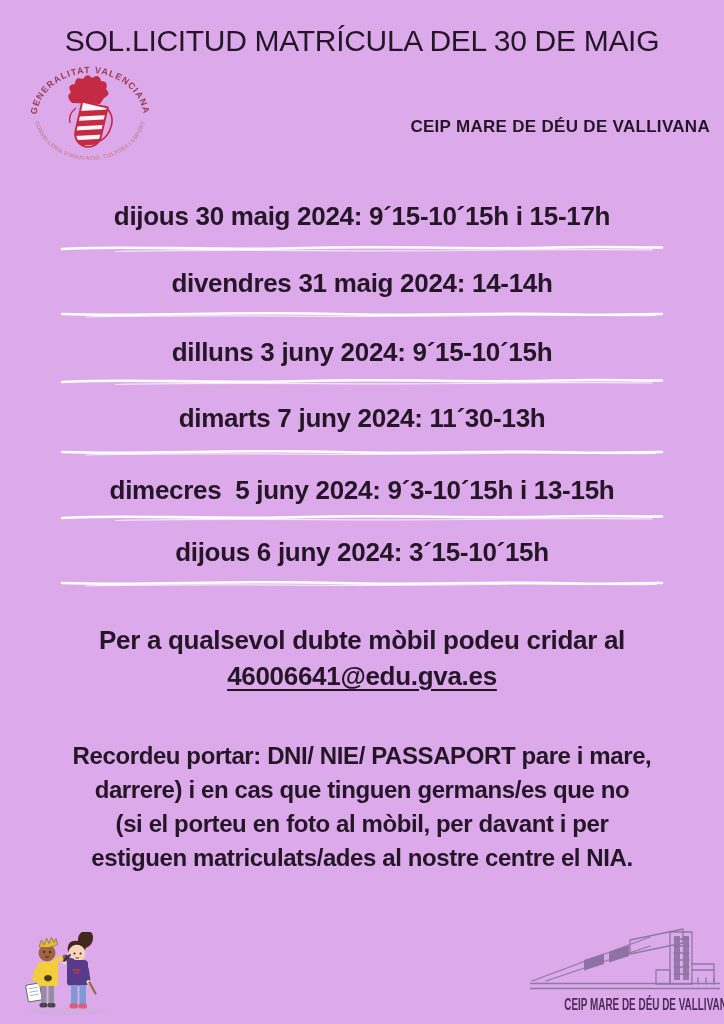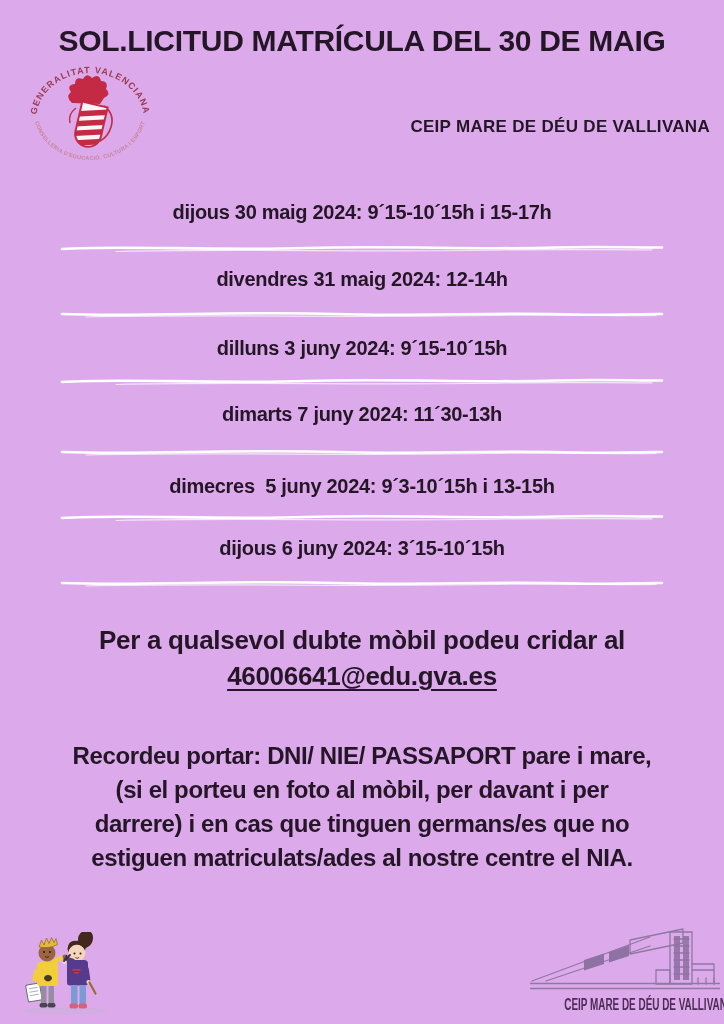--- a/index.html
+++ b/index.html
@@ -3,30 +3,30 @@
 <meta charset="utf-8">
 <style>
   html,body{margin:0;padding:0;background:#dcaaea;}
   .poster{
     position:relative;width:724px;height:1024px;background:#dcaaea;
     font-family:"Liberation Sans","DejaVu Sans",sans-serif;
     color:#241627;overflow:hidden;
   }
   .title{
     position:absolute;top:22px;left:0;width:100%;text-align:center;
-    font-size:30px;font-weight:700;line-height:38px;letter-spacing:-0.3px;
+    font-size:30px;font-weight:400;line-height:38px;letter-spacing:-0.3px;
   }
   .subtitle{
     position:absolute;top:117px;right:14px;
     font-size:17px;font-weight:700;letter-spacing:0.3px;
   }
   .logo{position:absolute;left:28px;top:62px;width:124px;height:104px;}
   .sched{
     position:absolute;left:0;width:100%;text-align:center;
-    font-size:20px;font-weight:700;letter-spacing:-0.3px;white-space:pre;
+    font-size:26px;font-weight:700;letter-spacing:-0.3px;white-space:pre;
   }
   .uline{position:absolute;left:56px;width:612px;height:12px;}
   .contact{
     position:absolute;top:622px;left:0;width:100%;text-align:center;
     font-size:26px;font-weight:700;line-height:36px;letter-spacing:-0.3px;
   }
   .email{
     display:inline-block;
     text-decoration:underline;text-decoration-thickness:2px;text-underline-offset:4px;
   }
@@ -82,21 +82,21 @@
   </div>
 
   <div class="subtitle">CEIP MARE DE DÉU DE VALLIVANA</div>
 
   <div class="sched" style="top:201px">dijous 30 maig 2024: 9´15-10´15h i 15-17h</div>
   <svg class="uline" style="top:242px" viewBox="0 0 612 12">
     <path d="M6,7 C70,3 150,9 250,6 C340,3.5 420,8 500,5.5 C550,4 580,6 606,5.5" fill="none" stroke="#ffffff" stroke-width="2.6" stroke-linecap="round"></path>
     <path d="M60,9.5 C180,6.5 320,10.5 450,8 C520,6.8 560,8.2 596,7.8" fill="none" stroke="#ffffff" stroke-width="1.2" stroke-linecap="round" opacity="0.7"></path>
   </svg>
 
-  <div class="sched" style="top:268px">divendres 31 maig 2024: 12-14h</div>
+  <div class="sched" style="top:268px">divendres 31 maig 2024: 14-14h</div>
   <svg class="uline" style="top:308px" viewBox="0 0 612 12">
     <path d="M6,6 C90,9 180,3 280,6 C360,8.5 440,4 520,6.5 C560,7.5 590,5.5 606,6" fill="none" stroke="#ffffff" stroke-width="2.6" stroke-linecap="round"></path>
     <path d="M30,9 C150,6 300,10 430,7.5 C510,6 560,8.5 600,7.5" fill="none" stroke="#ffffff" stroke-width="1.2" stroke-linecap="round" opacity="0.7"></path>
   </svg>
 
   <div class="sched" style="top:337px">dilluns 3 juny 2024: 9´15-10´15h</div>
   <svg class="uline" style="top:375px" viewBox="0 0 612 12">
     <path d="M6,7 C70,3 150,9 250,6 C340,3.5 420,8 500,5.5 C550,4 580,6 606,5.5" fill="none" stroke="#ffffff" stroke-width="2.6" stroke-linecap="round"></path>
     <path d="M60,9.5 C180,6.5 320,10.5 450,8 C520,6.8 560,8.2 596,7.8" fill="none" stroke="#ffffff" stroke-width="1.2" stroke-linecap="round" opacity="0.7"></path>
   </svg>
@@ -119,22 +119,22 @@
     <path d="M30,9 C150,6 300,10 430,7.5 C510,6 560,8.5 600,7.5" fill="none" stroke="#ffffff" stroke-width="1.2" stroke-linecap="round" opacity="0.7"></path>
   </svg>
 
   <div class="contact">
     <div>Per a qualsevol dubte mòbil podeu cridar al</div>
     <div><span class="email">46006641@edu.gva.es</span></div>
   </div>
 
   <div class="reminder">
     <div>Recordeu portar: DNI/ NIE/ PASSAPORT pare i mare,</div>
+    <div>darrere) i en cas que tinguen germans/es que no</div>
     <div>(si el porteu en foto al mòbil, per davant i per</div>
-    <div>darrere) i en cas que tinguen germans/es que no</div>
     <div>estiguen matriculats/ades al nostre centre el NIA.</div>
   </div>
 
   <svg class="kids" viewBox="0 0 92 84">
     <ellipse cx="46" cy="79" rx="42" ry="3.5" fill="#c9aed8" opacity="0.55"></ellipse>
 
     <g>
       <g transform="rotate(-10 14 61)">
         <rect x="7" y="52" width="14" height="17" rx="1.5" fill="#ffffff" stroke="#6b6b78" stroke-width="1"></rect>
         <path d="M9.5,56 h9 M9.5,59.5 h9 M9.5,63 h9" stroke="#9aa0b0" stroke-width="0.8"></path>

